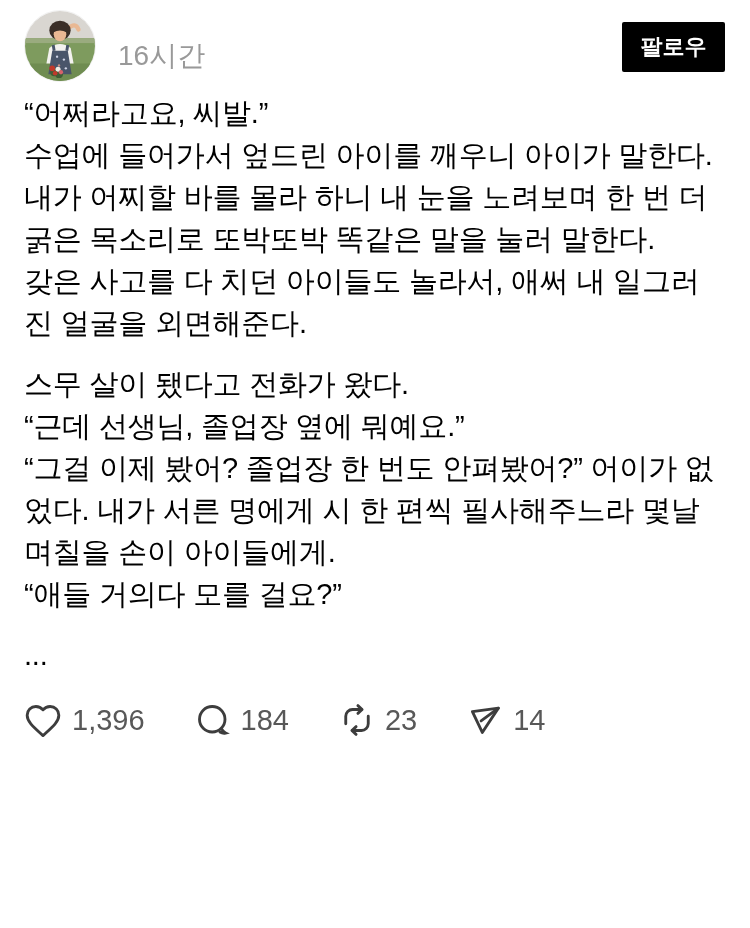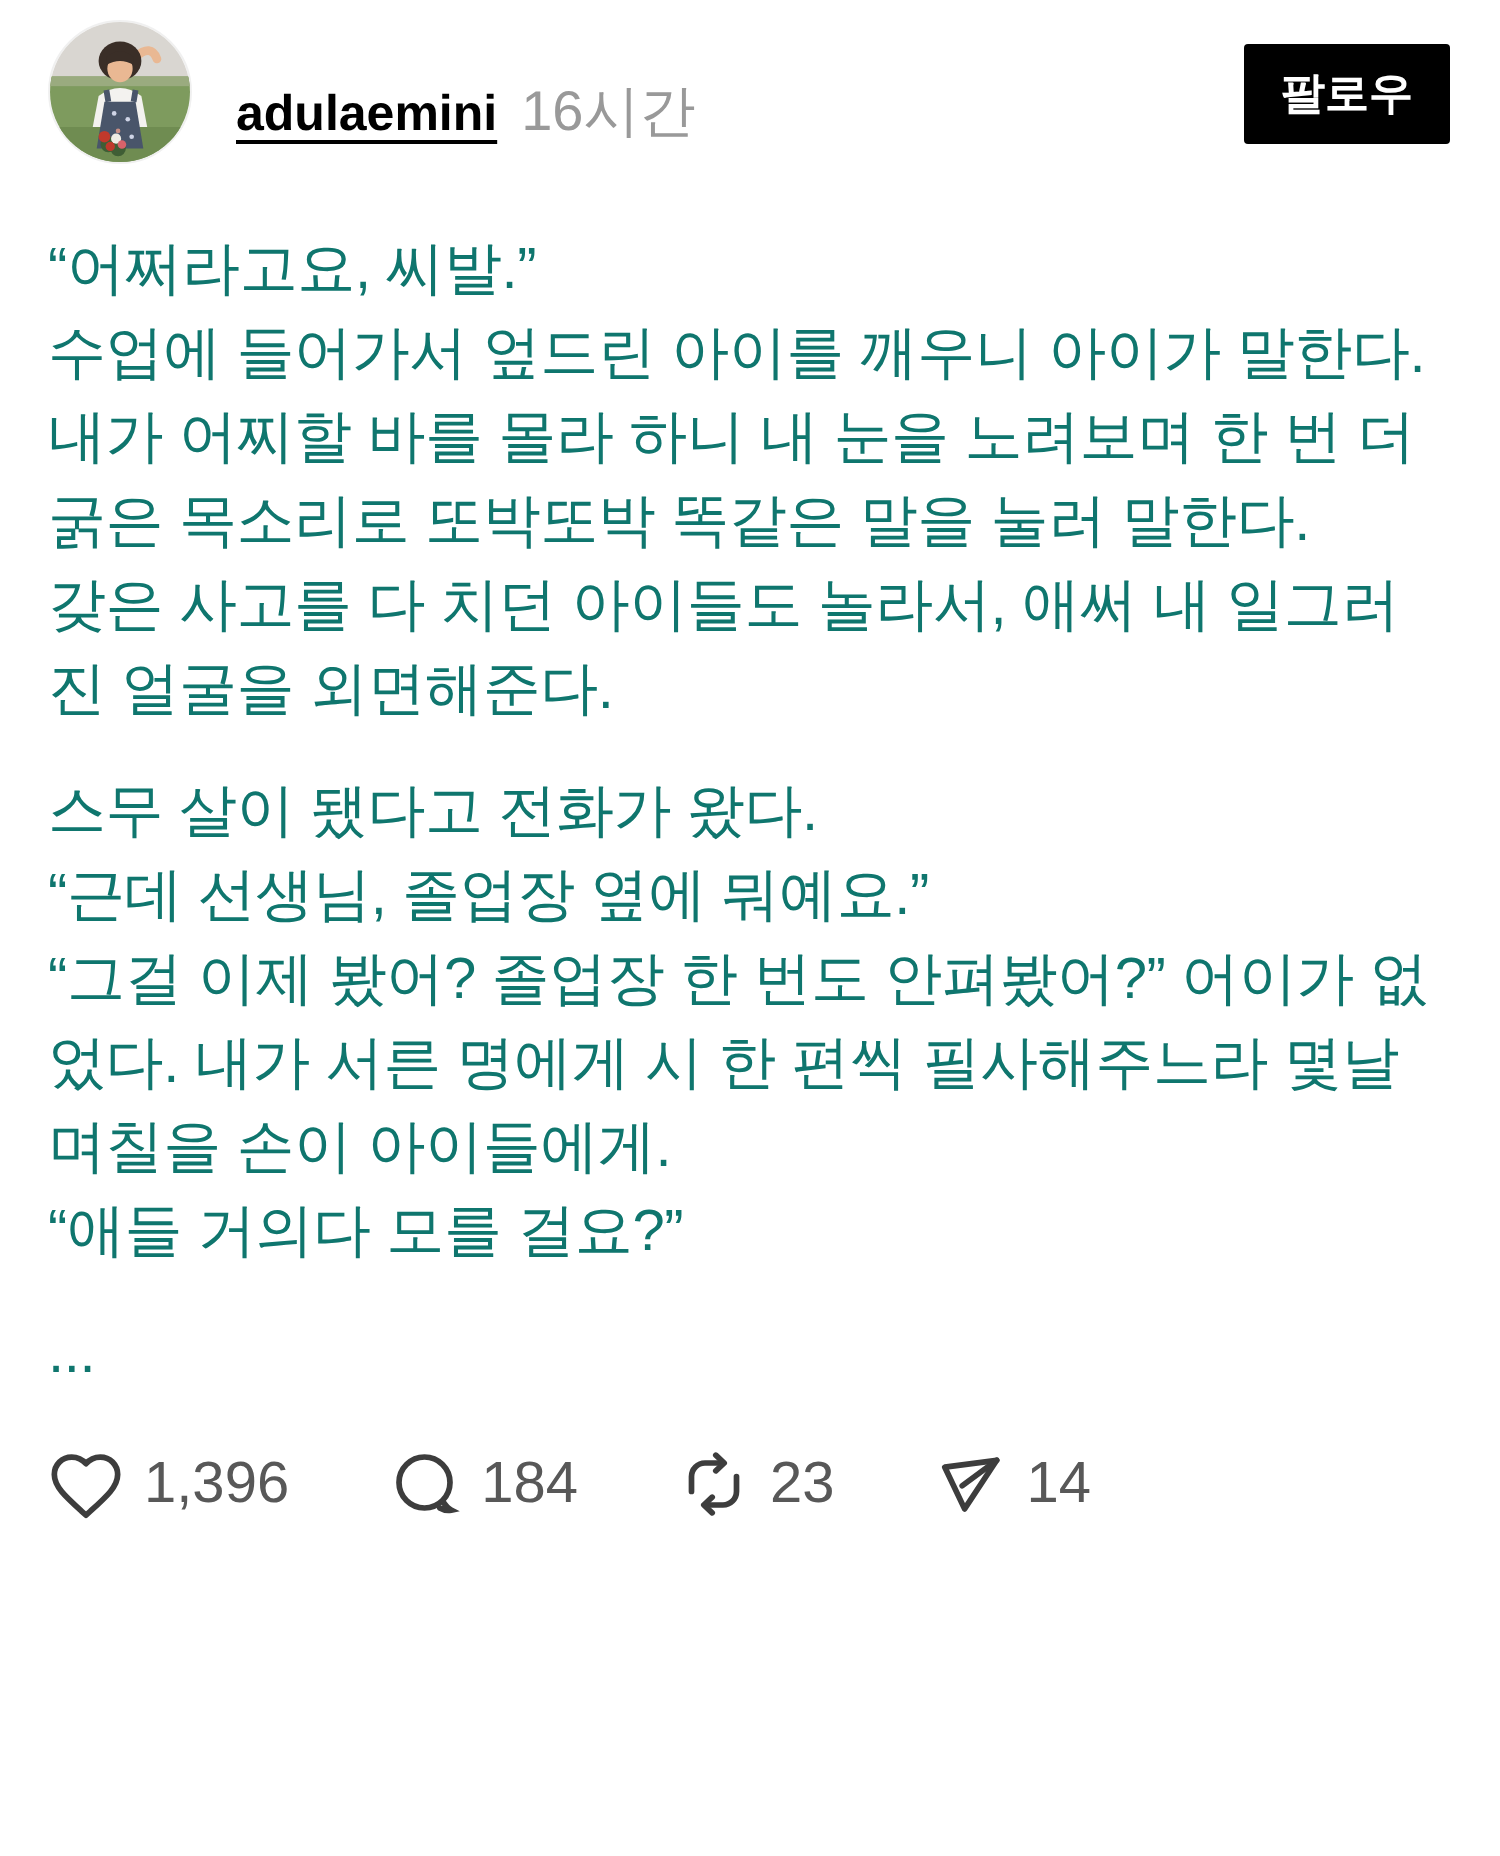--- a/index.html
+++ b/index.html
@@ -68,24 +68,23 @@
     font-size: 22px;
     font-weight: 600;
     font-family: "Liberation Sans", sans-serif;
     cursor: pointer;
     display: flex;
     align-items: center;
     justify-content: center;
   }
   
   .body-text {
-    margin-top: 22px;
     font-size: 29px;
     line-height: 42px;
-    color: #0f766e;
+    color: #000000;
     letter-spacing: -0.2px;
   }
   .body-text p {
     white-space: pre-line;
     margin-bottom: 19px;
     word-break: normal;
     overflow-wrap: break-word;
   }
   .body-text p:last-child { margin-bottom: 0; }
   
@@ -142,21 +141,20 @@
 
         <circle cx="30" cy="63" r="4" fill="#3f5e35"></circle>
         <circle cx="35" cy="65" r="4" fill="#3f5e35"></circle>
         <circle cx="28" cy="59" r="3" fill="#c0392b"></circle>
         <circle cx="34" cy="60" r="2.6" fill="#f0ece4"></circle>
         <circle cx="31" cy="64" r="2.4" fill="#c0392b"></circle>
         <circle cx="37" cy="63" r="2.2" fill="#d9626a"></circle>
       </svg>
     </div>
     <div class="name-row">
-      <span class="username">adulaemini</span>
       <span class="timestamp">16시간</span>
     </div>
     <button class="follow-btn">팔로우</button>
   </div>
 
   <div class="body-text">
     <p>“어쩌라고요, 씨발.”
 수업에 들어가서 엎드린 아이를 깨우니 아이가 말한다. 내가 어찌할 바를 몰라 하니 내 눈을 노려보며 한 번 더 굵은 목소리로 또박또박 똑같은 말을 눌러 말한다.
 갖은 사고를 다 치던 아이들도 놀라서, 애써 내 일그러진 얼굴을 외면해준다.</p>
     <p>스무 살이 됐다고 전화가 왔다.

